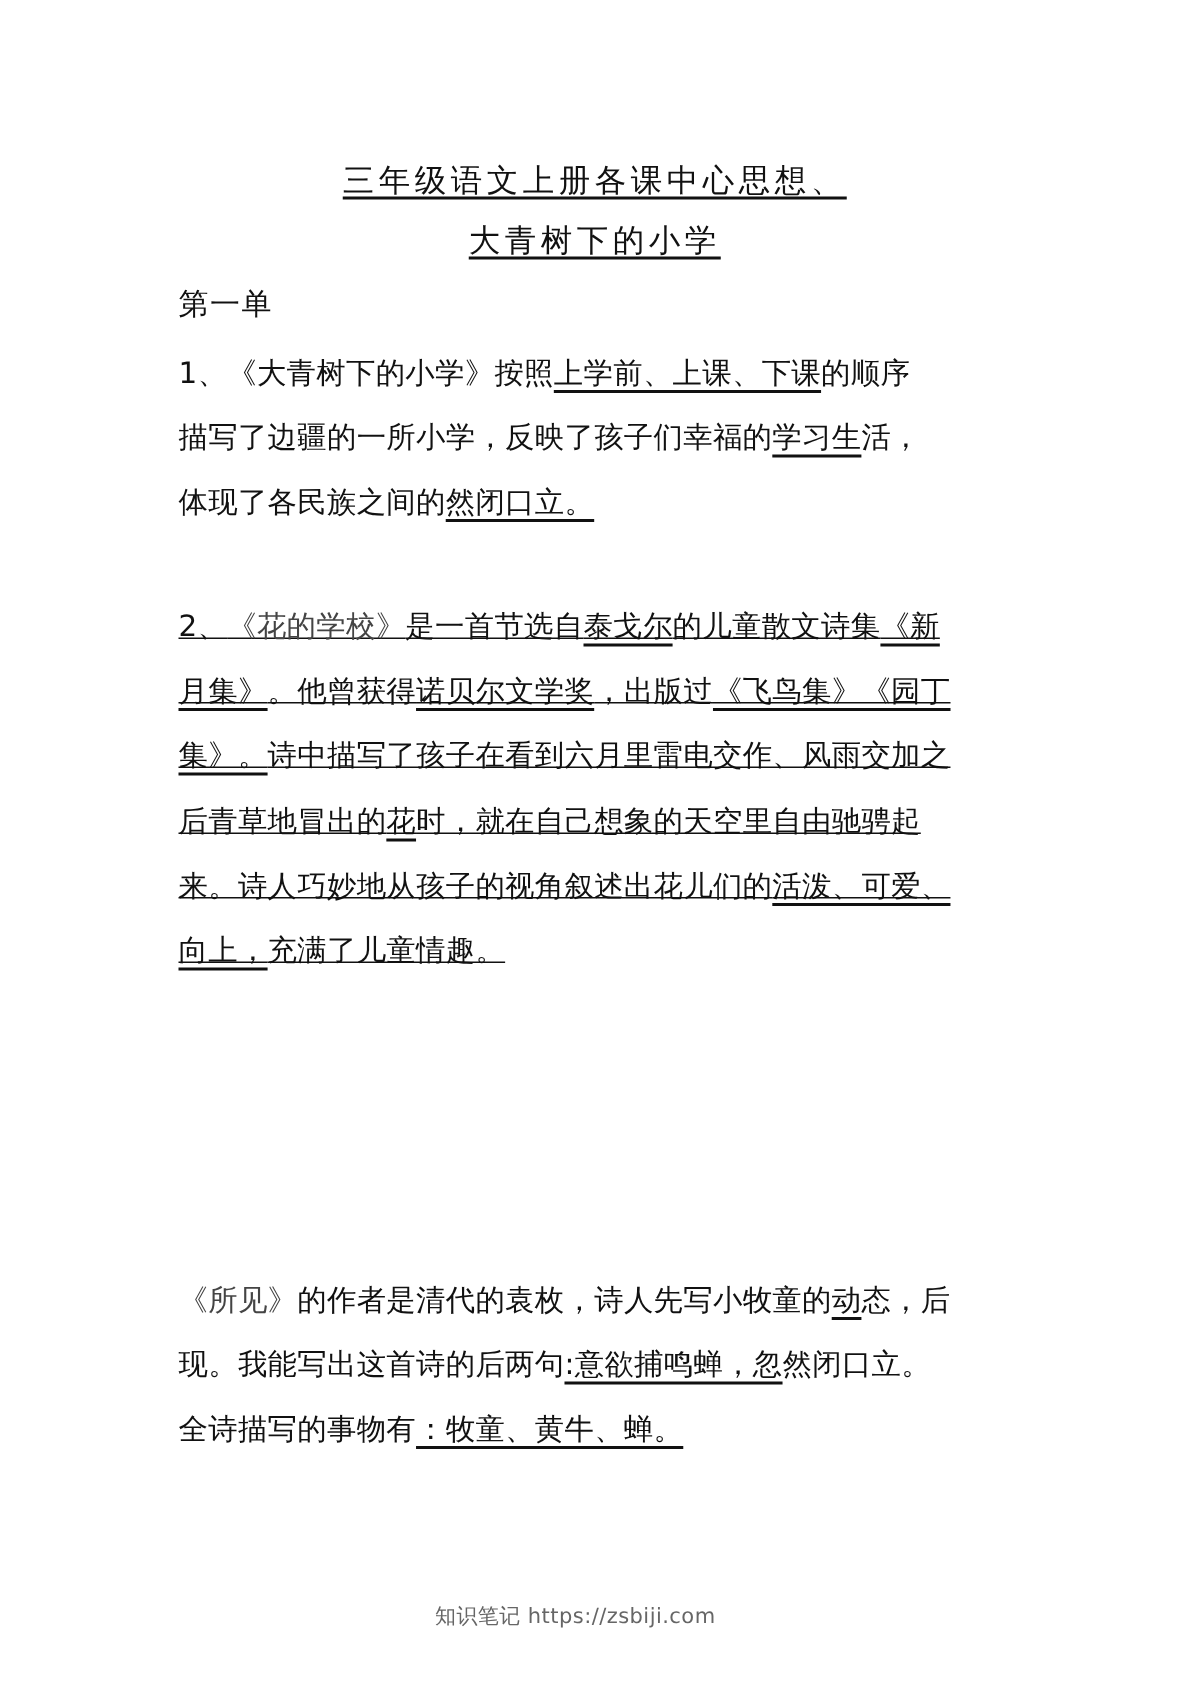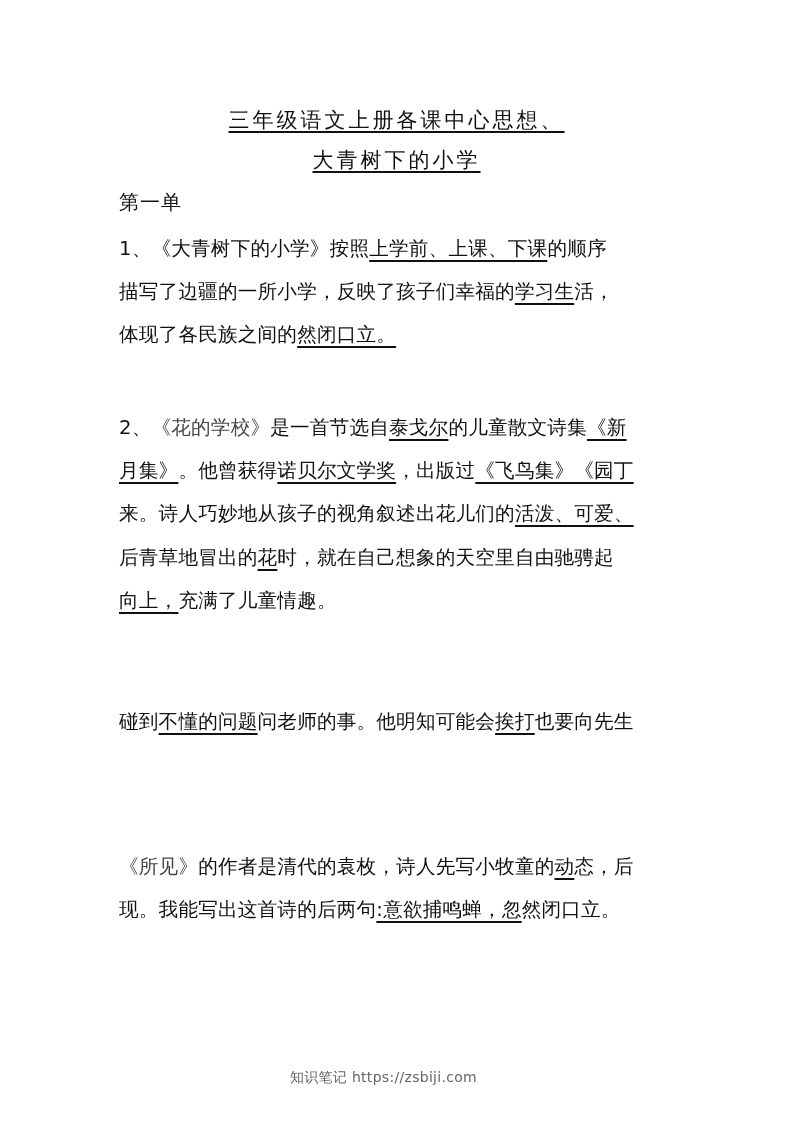--- a/index.html
+++ b/index.html
@@ -8,21 +8,21 @@
   .page { position: absolute; left: 0; top: 0; width: 793px; height: 1122px; background: #fff; }
   .title { position: absolute; left: 0; width: 793px; text-align: center;
            font-size: 21px; letter-spacing: 3px; line-height: 28px; }
   .title span { text-decoration: underline; text-decoration-thickness: 1.5px; text-underline-offset: 4px; }
   .t1 { top: 106px; }
   .t2 { top: 146px; }
   .unit { position: absolute; left: 119px; top: 188px; font-size: 20px; line-height: 28px; letter-spacing: 1px; }
   .para { position: absolute; left: 119px; width: 560px; font-size: 19.6px; line-height: 43.2px;
           letter-spacing: 0.2px; text-align: justify; text-align-last: left; }
   .p1 { top: 227px; }
-  .p2 { top: 406px; }
+  .p2 { top: 396px; text-decoration: underline; }
   .p3 { top: 700px; }
   .p4 { top: 845px; }
   .u { text-decoration: underline; text-decoration-thickness: 1.5px; text-underline-offset: 5px; }
   .light { color: #444; font-family: "DejaVu Serif", "Liberation Serif", serif; font-weight: normal; }
   .line { display: block; white-space: nowrap; }
   .footer { position: absolute; top: 1069px; left: 0; width: 767px; text-align: center;
             font-size: 14px; color: #666; letter-spacing: 0.3px; }
 </style>
 </head>
 <body>
@@ -40,28 +40,29 @@
 
   <div class="para p1">
     <span class="line"><span>1、《</span><span>大青树下的小学</span><span>》按照</span><span class="u">上学前、上课、下课</span><span>的顺序</span></span>
     <span class="line"><span>描写了边疆的一所小学，反映了孩子们幸福的</span><span class="u">学习生</span><span>活，</span></span>
     <span class="line"><span>体现了各民族之间的</span><span class="u">然闭口立。</span></span>
   </div>
 
   <div class="para p2">
     <span class="line"><span>2、</span><span class="light">《花的学校》</span><span>是一首节选自</span><span class="u">泰戈尔</span><span>的儿童散文诗集</span><span class="u">《新</span></span>
     <span class="line"><span class="u">月集》</span><span>。他曾获得</span><span class="u">诺贝尔文学奖</span><span>，出版过</span><span class="u">《飞鸟集》《园丁</span></span>
+    <span class="line"><span class="u">集》。</span><span>诗中描写了孩子在看到六月里雷电交作、风雨交加之</span></span>
+    <span class="line"><span>后青草地冒出的</span><span class="u">花</span><span>时，就在自己想象的天空里自由驰骋起</span></span>
     <span class="line"><span>来。诗人巧妙地从孩子的视角叙述出花儿们的</span><span class="u">活泼、可爱、</span></span>
-    <span class="line"><span>后青草地冒出的</span><span class="u">花</span><span>时，就在自己想象的天空里自由驰骋起</span></span>
     <span class="line"><span class="u">向上，</span><span>充满了儿童情趣。</span></span>
   </div>
 
   <div class="para p3">
-    <span class="line"><span>碰到</span><span class="u">不懂的问题</span><span>问老师的事。他明知可能会</span><span class="u">挨打</span><span>也要向先生</span></span>
   </div>
 
   <div class="para p4">
     <span class="line"><span class="light">《所见》</span><span>的作者是清代的袁枚，诗人先写小牧童的</span><span class="u">动</span><span>态，后</span></span>
     <span class="line"><span>现。我能写出这首诗的后两句</span><span class="u">:意欲捕鸣蝉，忽</span><span>然闭口立。</span></span>
+    <span class="line"><span>全诗描写的事物有</span><span class="u">：牧童、黄牛、蝉。</span></span>
   </div>
 
   <div class="footer">知识笔记 https://zsbiji.com</div>
 </div>
 
 </body></html>

